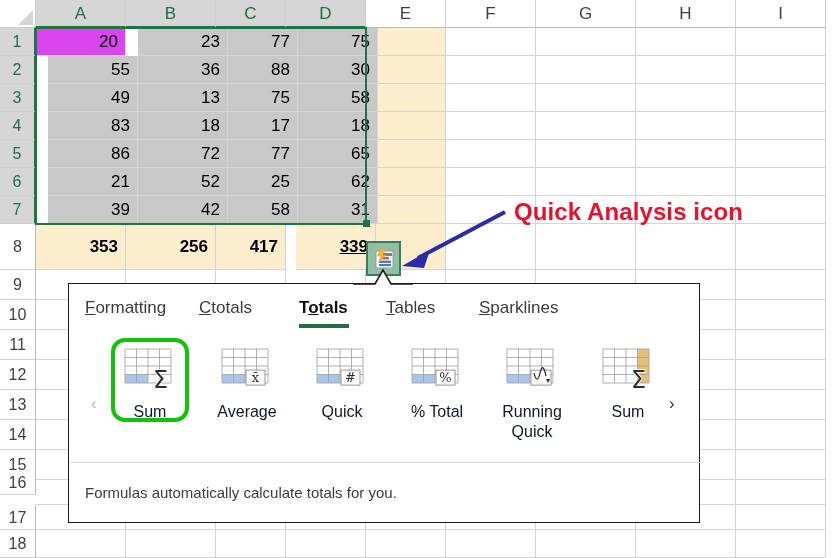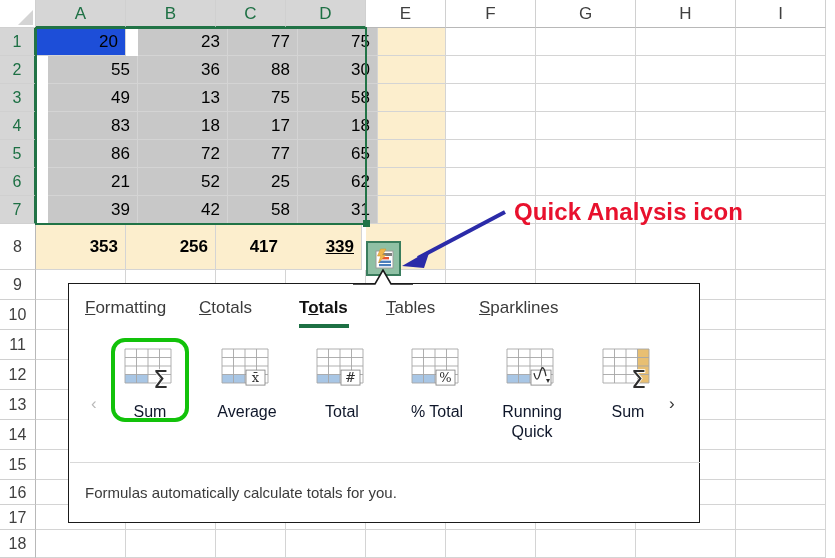--- a/index.html
+++ b/index.html
@@ -40,21 +40,21 @@
   .rowhead.sel { background:#d6d6d6; color:#1d7044; border-right:2px solid #217346; }
 
   .cell {
     position:absolute;
     border-right:1px solid #d4d4d4; border-bottom:1px solid #d4d4d4;
     font-size:17px; color:#000; text-align:right;
     padding-right:7px; background:#ffffff; overflow:hidden;
     white-space:nowrap;
   }
   .cell.selected { background:#c8c8c8;margin-left:12px; }
-  .cell.active   { background:#1d4ed8; }
+  .cell.active   { background:#d946ef; }
   .cell.total    { background:#fceecd; font-weight:bold; }
   .cell.fillcol  { background:#fceecd; }
 
   
   .sel-outline {
     position:absolute; border:2px solid #217346; pointer-events:none;
   }
   .sel-handle {
     position:absolute; width:7px; height:7px; background:#217346;
   }
@@ -145,21 +145,21 @@
       <div class="rowhead sel" style="top: 140px; height: 28px; line-height: 28px;">6</div>
       <div class="rowhead sel" style="top: 168px; height: 28px; line-height: 28px;">7</div>
       <div class="rowhead" style="top: 196px; height: 46px; line-height: 46px;">8</div>
       <div class="rowhead" style="top: 242px; height: 30px; line-height: 30px;">9</div>
       <div class="rowhead" style="top: 272px; height: 30px; line-height: 30px;">10</div>
       <div class="rowhead" style="top: 302px; height: 30px; line-height: 30px;">11</div>
       <div class="rowhead" style="top: 332px; height: 30px; line-height: 30px;">12</div>
       <div class="rowhead" style="top: 362px; height: 30px; line-height: 30px;">13</div>
       <div class="rowhead" style="top: 392px; height: 30px; line-height: 30px;">14</div>
       <div class="rowhead" style="top: 422px; height: 30px; line-height: 30px;">15</div>
-      <div class="rowhead" style="top: 452px; height: 25px; line-height: 25px;">16</div>
+      <div class="rowhead" style="top: 442px; height: 25px; line-height: 25px;">16</div>
       <div class="rowhead" style="top: 477px; height: 25px; line-height: 25px;">17</div>
       <div class="rowhead" style="top: 502px; height: 28px; line-height: 28px;">18</div>
     </div>
 
   <div id="cells">
       <div class="cell fillcol" style="left: 366px; top: 28px; width: 80px; height: 28px; line-height: 28px;"></div>
       <div class="cell " style="left: 446px; top: 28px; width: 90px; height: 28px; line-height: 28px;"></div>
       <div class="cell " style="left: 536px; top: 28px; width: 100px; height: 28px; line-height: 28px;"></div>
       <div class="cell " style="left: 636px; top: 28px; width: 100px; height: 28px; line-height: 28px;"></div>
       <div class="cell " style="left: 736px; top: 28px; width: 90px; height: 28px; line-height: 28px;"></div>
@@ -272,21 +272,21 @@
       <div class="cell selected" style="left: 126px; top: 168px; width: 90px; height: 28px; line-height: 28px;">52</div>
       <div class="cell selected" style="left: 216px; top: 168px; width: 70px; height: 28px; line-height: 28px;">25</div>
       <div class="cell selected" style="left: 286px; top: 168px; width: 80px; height: 28px; line-height: 28px;">62</div>
       <div class="cell selected" style="left: 36px; top: 196px; width: 90px; height: 28px; line-height: 28px;">39</div>
       <div class="cell selected" style="left: 126px; top: 196px; width: 90px; height: 28px; line-height: 28px;">42</div>
       <div class="cell selected" style="left: 216px; top: 196px; width: 70px; height: 28px; line-height: 28px;">58</div>
       <div class="cell selected" style="left: 286px; top: 196px; width: 80px; height: 28px; line-height: 28px;">31</div>
       <div class="cell total" style="left: 36px; top: 224px; width: 90px; height: 46px; line-height: 46px;">353</div>
       <div class="cell total" style="left: 126px; top: 224px; width: 90px; height: 46px; line-height: 46px;">256</div>
       <div class="cell total" style="left: 216px; top: 224px; width: 70px; height: 46px; line-height: 46px;">417</div>
-      <div class="cell total" style="left: 282px; top: 224px; width: 80px; height: 46px; line-height: 46px; text-decoration: underline;">339</div>
+      <div class="cell total" style="left: 296px; top: 224px; width: 80px; height: 46px; line-height: 46px; text-decoration: underline;">339</div>
       <div class="cell " style="left: 36px; top: 270px; width: 90px; height: 30px; line-height: 30px;"></div>
       <div class="cell " style="left: 126px; top: 270px; width: 90px; height: 30px; line-height: 30px;"></div>
       <div class="cell " style="left: 216px; top: 270px; width: 70px; height: 30px; line-height: 30px;"></div>
       <div class="cell " style="left: 286px; top: 270px; width: 80px; height: 30px; line-height: 30px;"></div>
       <div class="cell " style="left: 36px; top: 300px; width: 90px; height: 30px; line-height: 30px;"></div>
       <div class="cell " style="left: 126px; top: 300px; width: 90px; height: 30px; line-height: 30px;"></div>
       <div class="cell " style="left: 216px; top: 300px; width: 70px; height: 30px; line-height: 30px;"></div>
       <div class="cell " style="left: 286px; top: 300px; width: 80px; height: 30px; line-height: 30px;"></div>
       <div class="cell " style="left: 36px; top: 330px; width: 90px; height: 30px; line-height: 30px;"></div>
       <div class="cell " style="left: 126px; top: 330px; width: 90px; height: 30px; line-height: 30px;"></div>
@@ -409,21 +409,21 @@
               <line x1="52" y1="4" x2="52" y2="38" stroke="#a6a6a6" stroke-width="0.9"></line>
               <line x1="6" y1="4" x2="52" y2="4" stroke="#a6a6a6" stroke-width="0.9"></line>
               <line x1="6" y1="12.5" x2="52" y2="12.5" stroke="#a6a6a6" stroke-width="0.9"></line>
               <line x1="6" y1="21" x2="52" y2="21" stroke="#a6a6a6" stroke-width="0.9"></line>
               <line x1="6" y1="29.5" x2="52" y2="29.5" stroke="#a6a6a6" stroke-width="0.9"></line>
               <line x1="6" y1="38" x2="52" y2="38" stroke="#a6a6a6" stroke-width="0.9"></line>
               <rect x="30" y="25.1" width="19" height="15" fill="#ffffff" stroke="#8a8a8a" stroke-width="0.9"></rect>
               <text x="39.5" y="37.1" font-size="13" font-family="&quot;DejaVu Serif&quot;, serif" fill="#2f2f2f" text-anchor="middle">#</text>
             </svg>
           </div>
-          <div class="qa-item-label">Total</div>
+          <div class="qa-item-label">Quick</div>
         </div>
         <div class="qa-item" style="left: 325px; top: 10px;">
           <div class="qa-icon-wrap">
             <svg width="62" height="50" viewBox="0 0 62 50">
               <rect x="6" y="29.5" width="23" height="8.5" fill="#a8c6e5"></rect>
               <line x1="6" y1="4" x2="6" y2="38" stroke="#a6a6a6" stroke-width="0.9"></line>
               <line x1="17.5" y1="4" x2="17.5" y2="38" stroke="#a6a6a6" stroke-width="0.9"></line>
               <line x1="29" y1="4" x2="29" y2="38" stroke="#a6a6a6" stroke-width="0.9"></line>
               <line x1="40.5" y1="4" x2="40.5" y2="38" stroke="#a6a6a6" stroke-width="0.9"></line>
               <line x1="52" y1="4" x2="52" y2="38" stroke="#a6a6a6" stroke-width="0.9"></line>

